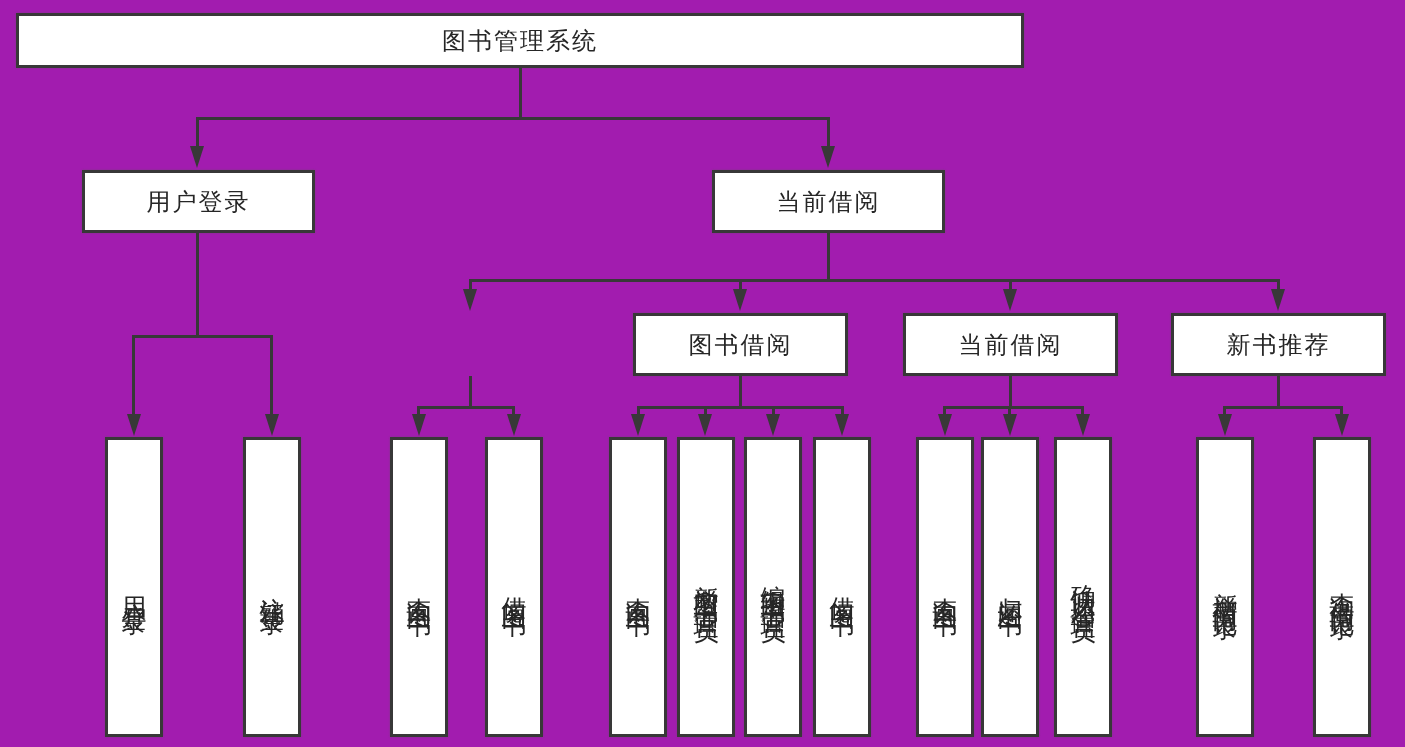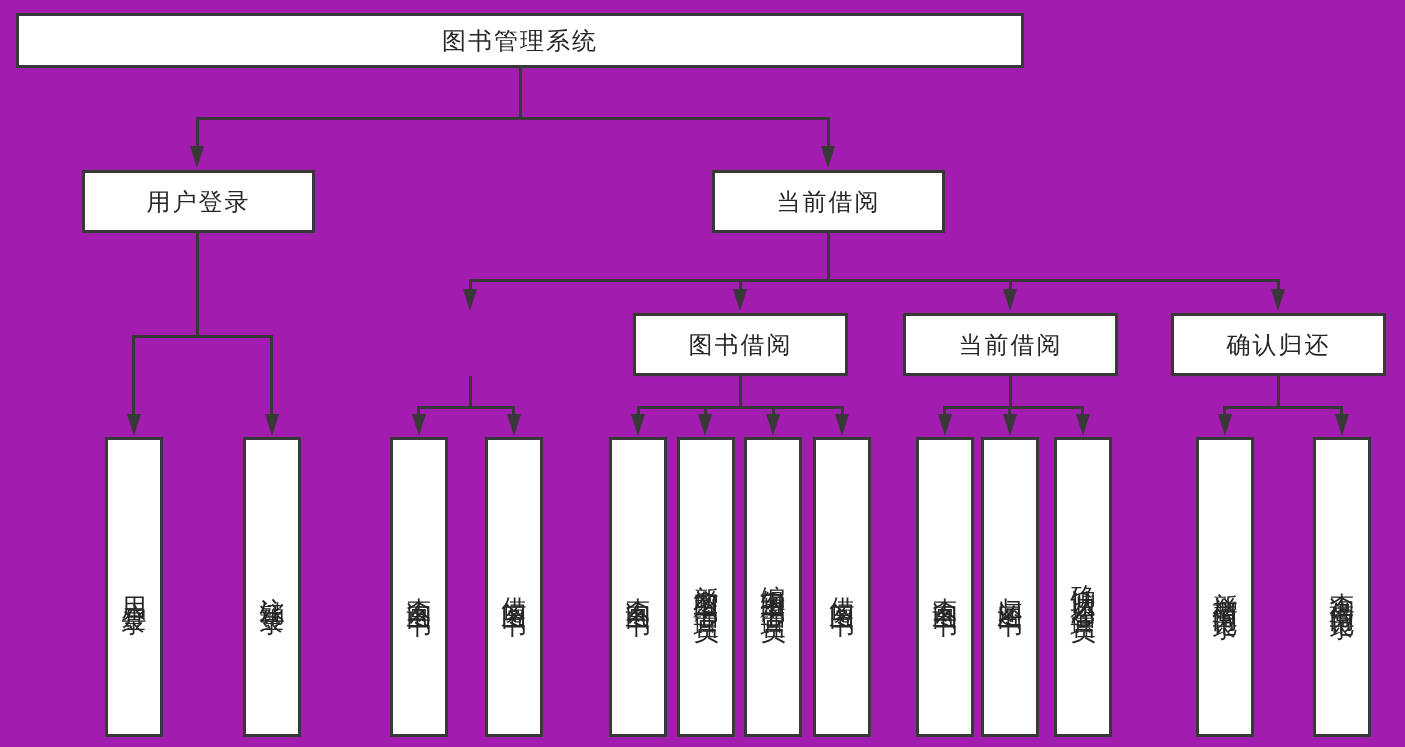--- a/index.html
+++ b/index.html
@@ -96,21 +96,21 @@
   <div class="ah" style="left:463px; top:289px;"></div>
   <div class="v" style="left:739px; top:279px; height:12px;"></div>
   <div class="ah" style="left:733px; top:289px;"></div>
   <div class="v" style="left:1009px; top:279px; height:12px;"></div>
   <div class="ah" style="left:1003px; top:289px;"></div>
   <div class="v" style="left:1277px; top:279px; height:12px;"></div>
   <div class="ah" style="left:1271px; top:289px;"></div>
 
   <div class="node" style="left:633px; top:313px; width:215px; height:63px;">图书借阅</div>
   <div class="node" style="left:903px; top:313px; width:215px; height:63px;">当前借阅</div>
-  <div class="node" style="left:1171px; top:313px; width:215px; height:63px;">确认归还</div>
+  <div class="node" style="left:1171px; top:313px; width:215px; height:63px;">新书推荐</div>
 
   <div class="v" style="left:469px; top:376px; height:32px;"></div>
   <div class="v" style="left:739px; top:376px; height:32px;"></div>
   <div class="v" style="left:1009px; top:376px; height:32px;"></div>
   <div class="v" style="left:1277px; top:376px; height:32px;"></div>
 
   <div class="h" style="left:417px; top:406px; width:98px;"></div>
   <div class="h" style="left:637px; top:406px; width:207px;"></div>
   <div class="h" style="left:943px; top:406px; width:141px;"></div>
   <div class="h" style="left:1223px; top:406px; width:120px;"></div>

